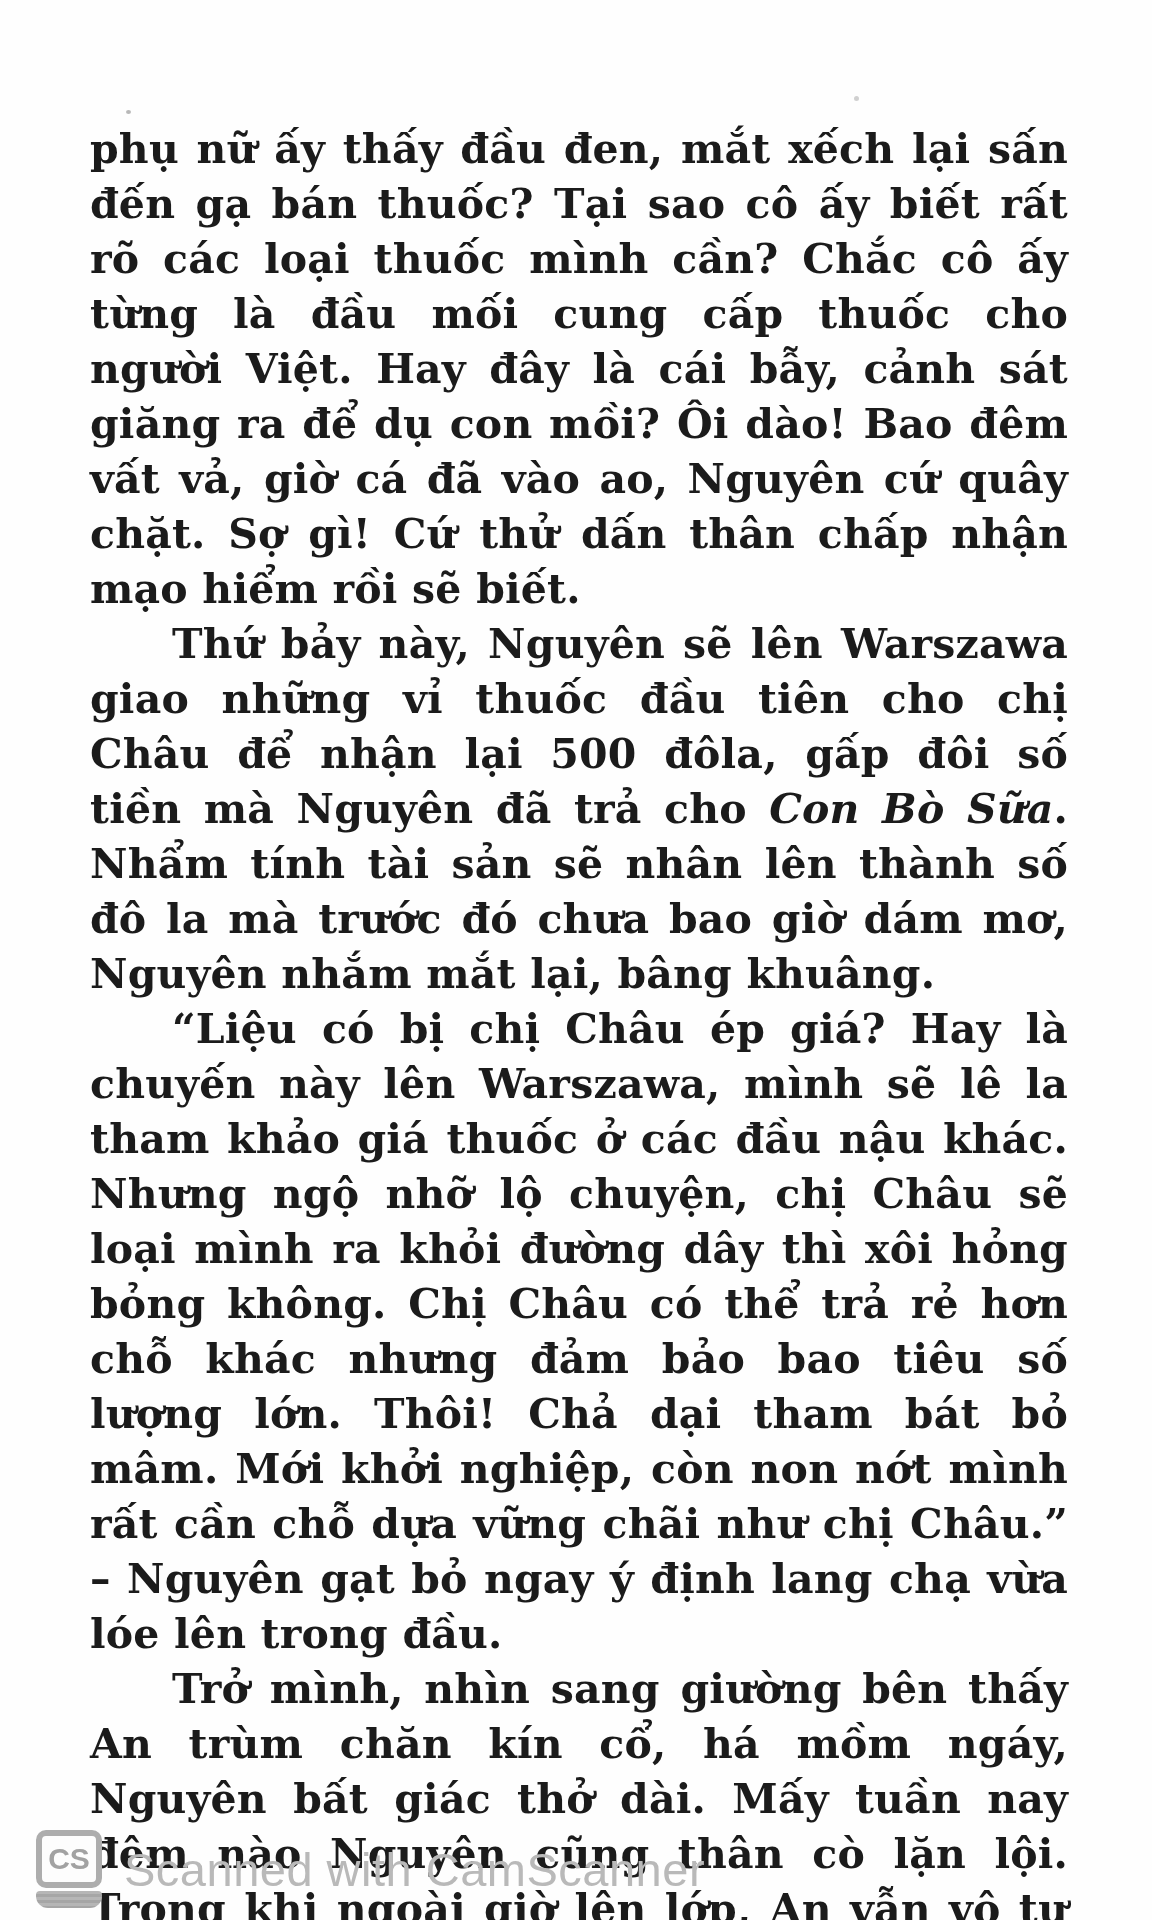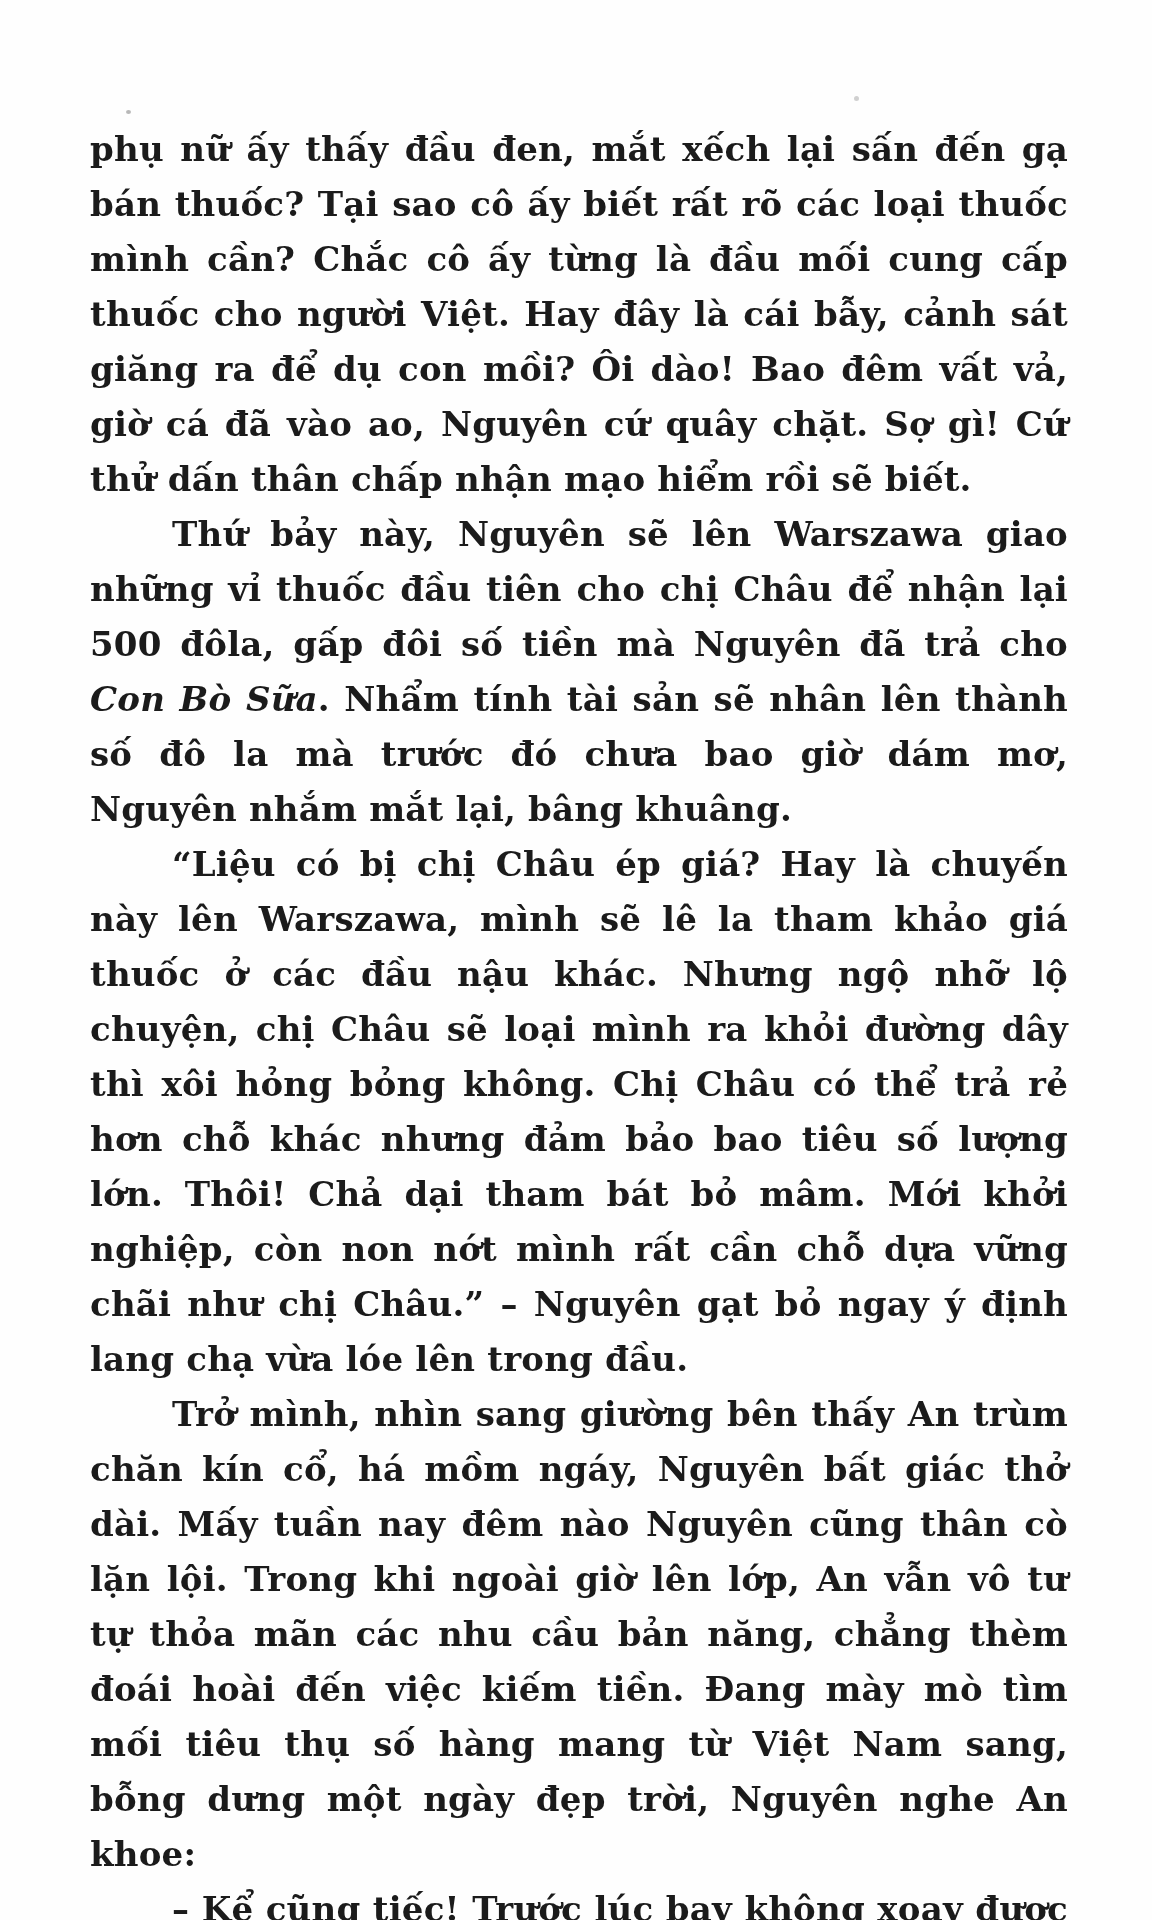--- a/index.html
+++ b/index.html
@@ -17,21 +17,21 @@
     color: #1b1b1b;
   }
   .text-block {
     position: absolute;
     left: 90px;
     top: 122px;
     width: 978px;
   }
   .para {
     margin: 0;
-    font-size: 34px;
+    font-size: 41px;
     line-height: 55px;
     font-weight: 600;
     text-align: justify;
     text-indent: 82px;
     letter-spacing: 0.2px;
   }
   .para.no-indent { text-indent: 0; }
   .para i { font-style: italic; margin-top: 41px; }
   .footer {
     position: absolute;
@@ -117,17 +117,24 @@
 
     <p class="para">“Liệu có bị chị Châu ép giá? Hay là chuyến này lên Warszawa, mình sẽ lê la tham khảo giá thuốc ở các đầu nậu khác. Nhưng ngộ nhỡ lộ chuyện, chị Châu sẽ loại mình ra khỏi đường dây thì xôi hỏng bỏng không. Chị Châu có thể trả rẻ hơn chỗ khác nhưng đảm bảo bao tiêu số lượng lớn. Thôi! Chả dại tham bát bỏ mâm. Mới khởi nghiệp, còn non nớt mình rất cần chỗ dựa vững chãi như chị Châu.” – Nguyên gạt bỏ ngay ý định lang chạ vừa lóe lên trong đầu.</p>
 
     <p class="para">Trở mình, nhìn sang giường bên thấy An trùm chăn kín cổ, há mồm ngáy, Nguyên bất giác thở dài. Mấy tuần nay đêm nào Nguyên cũng thân cò lặn lội. Trong khi ngoài giờ lên lớp, An vẫn vô tư tự thỏa mãn các nhu cầu bản năng, chẳng thèm đoái hoài đến việc kiếm tiền. Đang mày mò tìm mối tiêu thụ số hàng mang từ Việt Nam sang, bỗng dưng một ngày đẹp trời, Nguyên nghe An khoe:</p>
 
     <p class="para">– Kể cũng tiếc! Trước lúc bay không xoay được tiền nên tôi chẳng có hàng mang theo, trong khi tôi có mối tiêu thụ cực tốt.</p>
 
   </div>
 
 
+  <div class="watermark">
+    <div class="cs-logo">
+      <div class="cs-box">CS</div>
+      <div class="cs-base"></div>
+    </div>
+    <span class="wm-text">Scanned with CamScanner</span>
+  </div>
 
   <div class="speck s1"></div>
   <div class="speck s2"></div>
 
 </div>
 
 </body></html>

